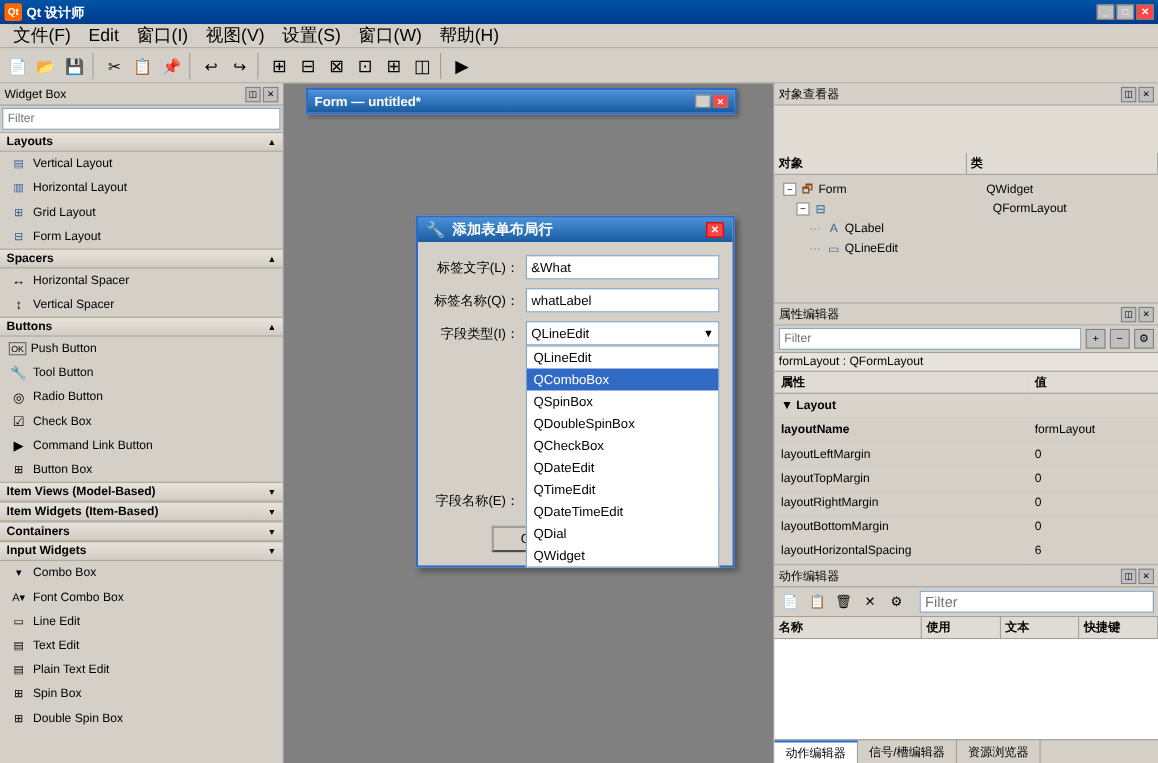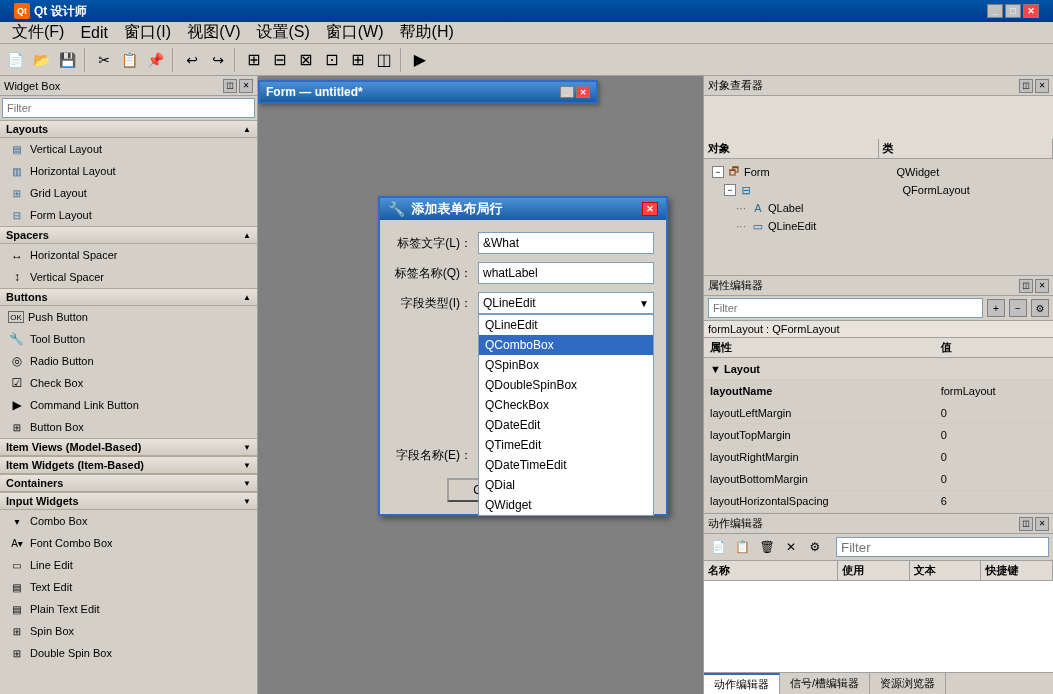--- a/index.html
+++ b/index.html
@@ -1,19 +1,19 @@
 <!DOCTYPE html>
 <html><head>
   <meta charset="utf-8">
   <style>
     * { box-sizing: border-box; margin: 0; padding: 0; }
     body { font-family: "SimSun", "宋体", sans-serif; font-size: 12px; background: #d4d0c8; overflow: hidden; width: 1053px; height: 694px; }
 
     
-    .title-bar { background: linear-gradient(to bottom, #0054a6, #003a8c); color: white; height: 22px; display: flex; align-items: center; padding: 0 14px; font-size: 12px; font-weight: bold; }
+    .title-bar { background: linear-gradient(to bottom, #0054a6, #003a8c); color: white; height: 22px; display: flex; align-items: center; padding: 0 4px; font-size: 12px; font-weight: bold; }
     .title-bar-icon { width: 16px; height: 16px; margin-right: 4px; background: #ff6600; border-radius: 2px; display: inline-flex; align-items: center; justify-content: center; font-size: 9px; color: white; }
     .title-bar-controls { margin-left: auto; display: flex; gap: 2px; }
     .title-btn { width: 16px; height: 14px; background: #c0c0c0; border: 1px solid #808080; display: flex; align-items: center; justify-content: center; font-size: 9px; cursor: pointer; }
     .title-btn.close { background: #ff4444; }
 
     
     .menu-bar { background: #d4d0c8; height: 22px; display: flex; align-items: center; padding: 0 4px; border-bottom: 1px solid #a0a0a0; }
     .menu-item { padding: 2px 8px; font-size: 16px; cursor: pointer; }
 
     
@@ -37,21 +37,21 @@
     .widget-list { overflow-y: auto; flex: 1; }
     .widget-category { background: linear-gradient(to bottom, #e8e4dc, #d0ccc4); padding: 2px 6px; font-size: 11px; font-weight: bold; border-top: 1px solid #b0a898; border-bottom: 1px solid #b0a898; display: flex; align-items: center; justify-content: space-between; }
     .widget-item { display: flex; align-items: center; padding: 2px 8px; height: 22px; cursor: pointer; font-size: 11px; }
     .widget-item-icon { width: 18px; height: 18px; margin-right: 4px; display: flex; align-items: center; justify-content: center; }
     .expand-arrow { font-size: 8px; }
 
     
     .center-area { flex: 1; background: #808080; position: relative; overflow: hidden; }
 
     
-    .form-window { position: absolute; top: 4px; left: 0; width: 340px; background: #d4d0c8; border: 2px solid #316ac5; box-shadow: 2px 2px 4px rgba(0,0,0,0.3); }
+    .form-window { position: absolute; top: 4px; left: 20px; width: 392px; background: #d4d0c8; border: 2px solid #316ac5; box-shadow: 2px 2px 4px rgba(0,0,0,0.3); }
     .form-title-bar { background: linear-gradient(to bottom, #4a90d9, #1a5ca0); color: white; height: 20px; display: flex; align-items: center; padding: 0 6px; font-size: 12px; font-weight: bold; }
     .form-title-controls { margin-left: auto; display: flex; gap: 2px; }
     .form-title-btn { width: 14px; height: 12px; background: #d4d0c8; border: 1px solid #808080; display: flex; align-items: center; justify-content: center; font-size: 8px; cursor: pointer; }
     .form-title-btn.close { background: #ff4444; color: white; }
     .form-content { background: #c8d8f0; padding: 20px; min-height: 160px; position: relative; }
     .form-hello-row { display: flex; align-items: center; gap: 8px; margin-top: 20px; position: relative; }
     .form-label { font-size: 12px; }
     .form-input { width: 140px; height: 22px; background: white; border: 1px solid #7b9ebd; }
 
     

